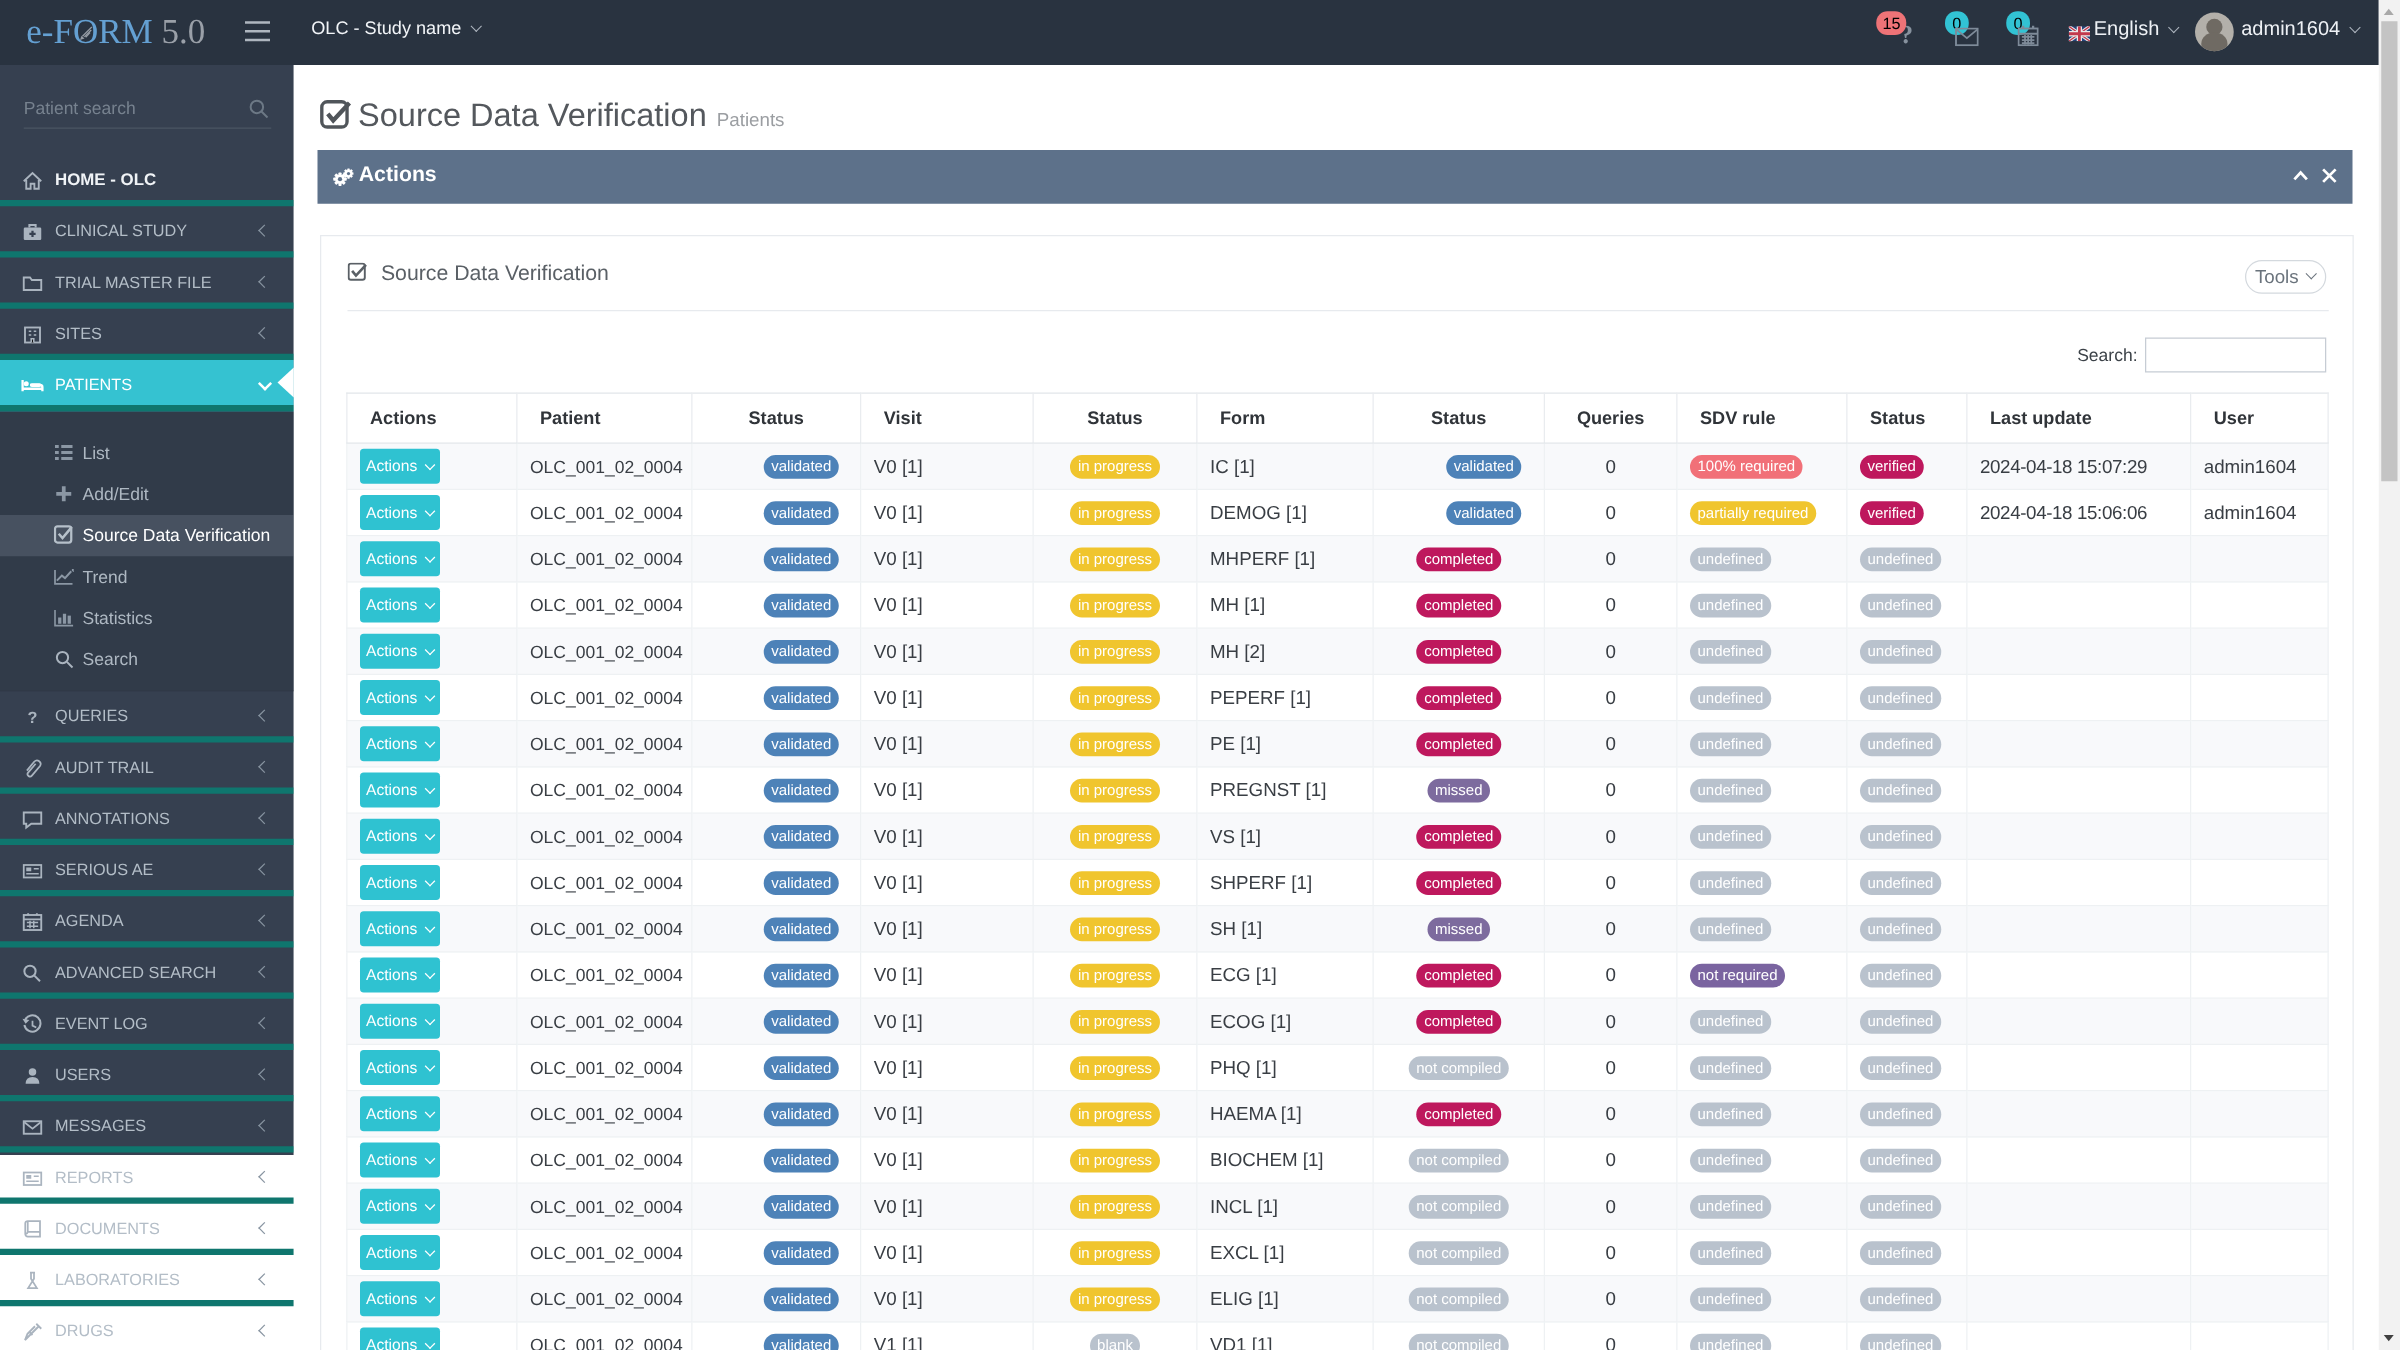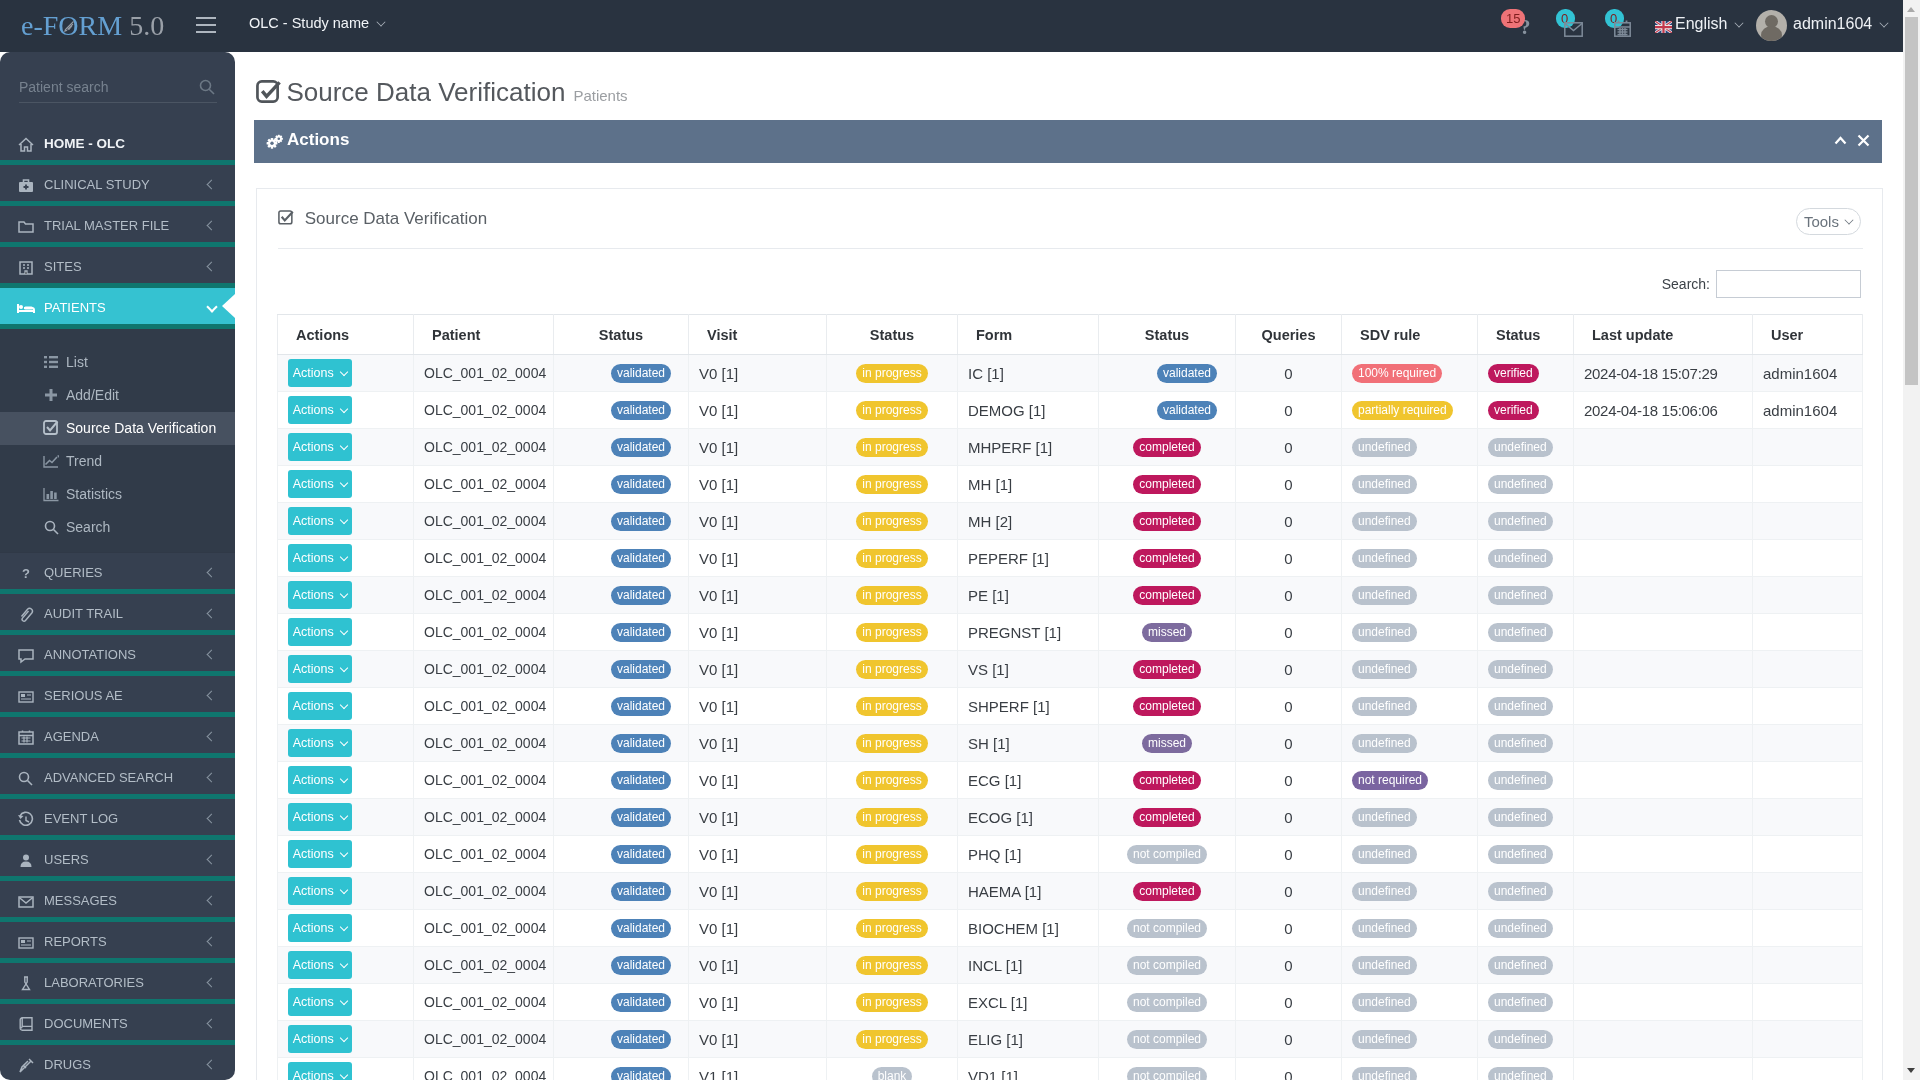--- a/index.html
+++ b/index.html
@@ -8,30 +8,30 @@
 
 .navbar { position:fixed; top:0; left:0; width:1903px; height:52px; background:#293340; z-index:50; }
 .logo { position:absolute; left:0; top:0; width:235px; height:52px; font-family:"Liberation Serif",serif; }
 .logo .ef { position:absolute; left:21px; top:10px; font-size:28px; color:#64a0d2; letter-spacing:0px; }
 .logo .ver { color:#9aa0a8; }
 .hamburger { position:absolute; left:196px; top:17px; width:20px; }
 .hamburger div { height:2px; background:#aeb6bf; margin-bottom:5px; }
 .studyname { position:absolute; left:249px; top:15px; color:#f2f5f8; font-size:14.5px; }
 .caret { display:inline-block; width:8px; height:8px; border-right:1.6px solid #aeb6bf; border-bottom:1.6px solid #aeb6bf; transform:rotate(45deg) scale(0.8); margin-left:8px; vertical-align:2px; }
 .nav-ico { position:absolute; color:#7e8b99; }
-.badge-n { position:absolute; font-size:13px; color:#7f1d1d; border-radius:9px; height:19px; min-width:19px; text-align:left; line-height:19px; padding:0 5px; }
+.badge-n { position:absolute; font-size:13px; color:#000000; border-radius:9px; height:19px; min-width:19px; text-align:center; line-height:19px; padding:0 5px; }
 .badge-red { background:#ee7377; }
 .badge-cyan { background:#32c3d4; }
 .navtext { position:absolute; color:#eef1f5; font-size:16px; }
 .avatar { position:absolute; left:1756px; top:10px; width:31px; height:31px; border-radius:50%; background:#b3b0aa; overflow:hidden; }
 .avatar div { position:absolute; left:9px; top:5px; width:13px; height:13px; border-radius:50%; background:#6f6a63; }
 .avatar span { position:absolute; left:5px; top:16px; width:21px; height:18px; border-radius:50%; background:#6f6a63; }
 
 
-.sidebar { position:fixed; top:52px; left:0; width:235px; height:1028px; background:#364050;border-radius:10px; }
+.sidebar { position:fixed; top:52px; left:0; width:235px; height:872px; background:#364050; }
 .psearch { position:absolute; left:19px; top:26px; width:198px; }
 .psearch .ph { color:#77828f; font-size:14px; }
 .psearch .line { position:absolute; top:24px; left:0; width:198px; height:1px; background:#4b5563; }
 .menu { position:absolute; top:72px; left:0; width:235px; }
 .mitem { position:relative; height:41px; line-height:40px; border-bottom:5px solid #0f766e; color:#b3bdc7; font-size:13px; }
 .mitem .mico { position:absolute; left:17px; top:12px; width:18px; height:17px; }
 .mitem .mtext { position:absolute; left:44px; top:0; }
 .mitem .chev { position:absolute; right:20px; top:16px; width:7px; height:7px; border-left:1.5px solid #8894a1; border-bottom:1.5px solid #8894a1; transform:rotate(45deg); }
 .mitem.home .mtext { color:#f0f3f6; font-weight:bold; font-size:13.5px; }
 .mitem.active { background:#35c2d1; color:#fff; }
@@ -321,30 +321,30 @@
         <svg class="mico" viewBox="0 0 18 17" width="18" height="17">
           <rect x="2" y="4" width="14" height="10" fill="none" stroke="#aab4bf" stroke-width="1.4"></rect>
           <rect x="4" y="6" width="4" height="3" fill="#aab4bf"></rect>
           <path d="M10 7 H14 M4 11 H14" stroke="#aab4bf" stroke-width="1.2"></path>
         </svg>
         <span class="mtext">REPORTS</span>
         <span class="chev"></span>
       </div>
       <div class="mitem ">
         <svg class="mico" viewBox="0 0 18 17" width="18" height="17">
+          <path d="M5.2 1.8 H15 V14.2 H5.2 A2 2 0 0 1 3.2 12.2 V3.8 A2 2 0 0 1 5.2 1.8 M3.2 12.2 A2 2 0 0 0 5.2 10.4 H15 M5.2 1.8 V10.4" fill="none" stroke="#aab4bf" stroke-width="1.4"></path>
+        </svg>
+        <span class="mtext">DOCUMENTS</span>
+        <span class="chev"></span>
+      </div>
+      <div class="mitem ">
+        <svg class="mico" viewBox="0 0 18 17" width="18" height="17">
           <path d="M7 2 H11 M7.8 2 V7 L12.5 14.5 H5.5 L10.2 7 V2" fill="none" stroke="#aab4bf" stroke-width="1.4" transform="translate(0.0,0)"></path>
         </svg>
         <span class="mtext">LABORATORIES</span>
-        <span class="chev"></span>
-      </div>
-      <div class="mitem ">
-        <svg class="mico" viewBox="0 0 18 17" width="18" height="17">
-          <path d="M5.2 1.8 H15 V14.2 H5.2 A2 2 0 0 1 3.2 12.2 V3.8 A2 2 0 0 1 5.2 1.8 M3.2 12.2 A2 2 0 0 0 5.2 10.4 H15 M5.2 1.8 V10.4" fill="none" stroke="#aab4bf" stroke-width="1.4"></path>
-        </svg>
-        <span class="mtext">DOCUMENTS</span>
         <span class="chev"></span>
       </div>
       <div class="mitem ">
         <svg class="mico" viewBox="0 0 18 17" width="18" height="17">
           <path d="M12 2 L16 6 M14 4 L8 10 L6 12 L3 15 L5 10 L11 4 M7 9 L9 11" fill="none" stroke="#aab4bf" stroke-width="1.5"></path>
         </svg>
         <span class="mtext">DRUGS</span>
         <span class="chev"></span>
       </div>
     </div>

